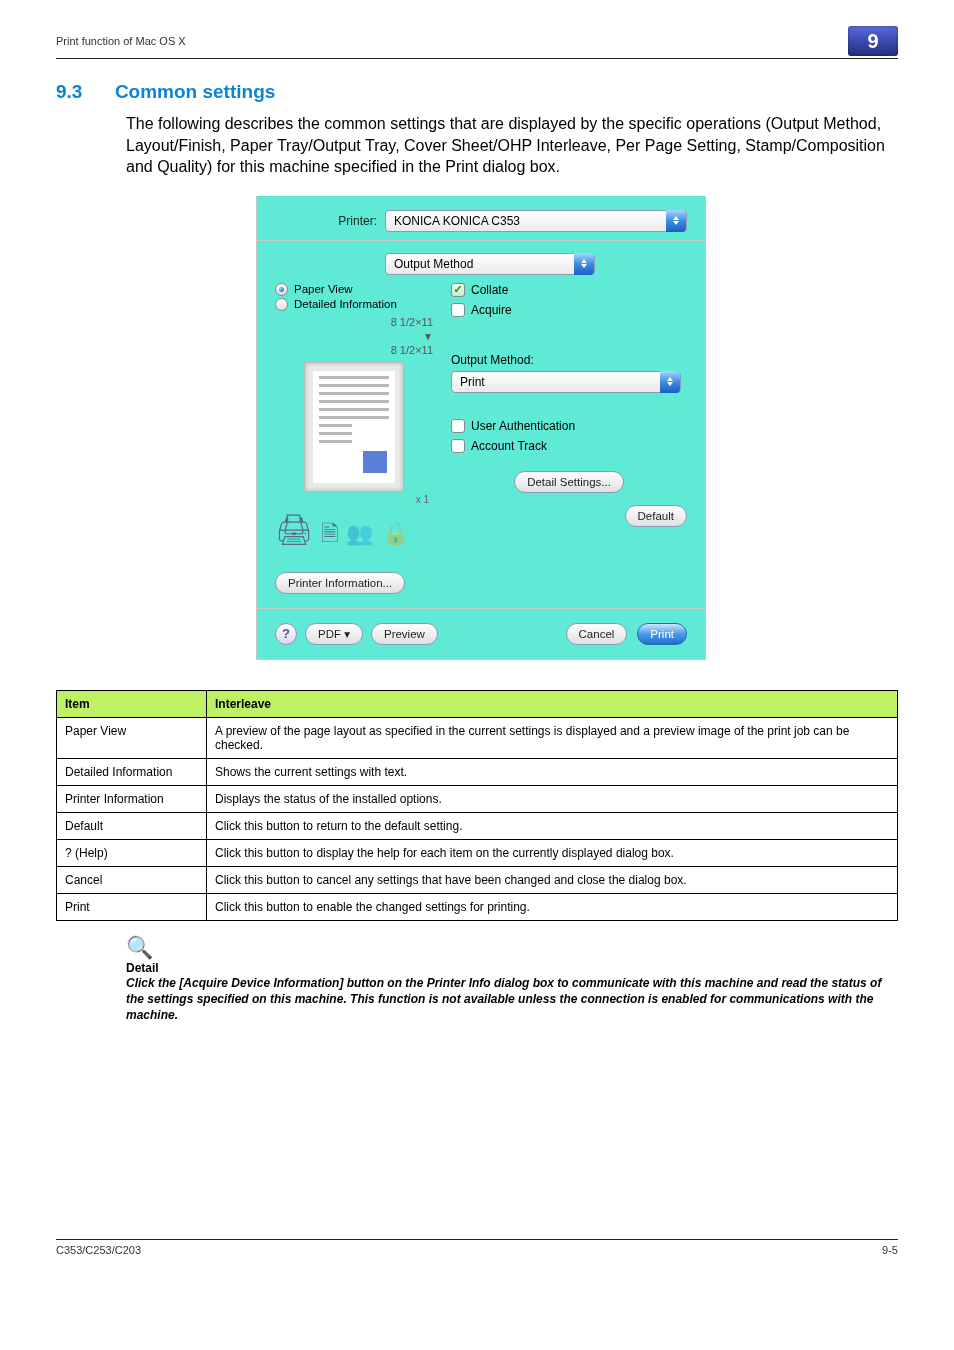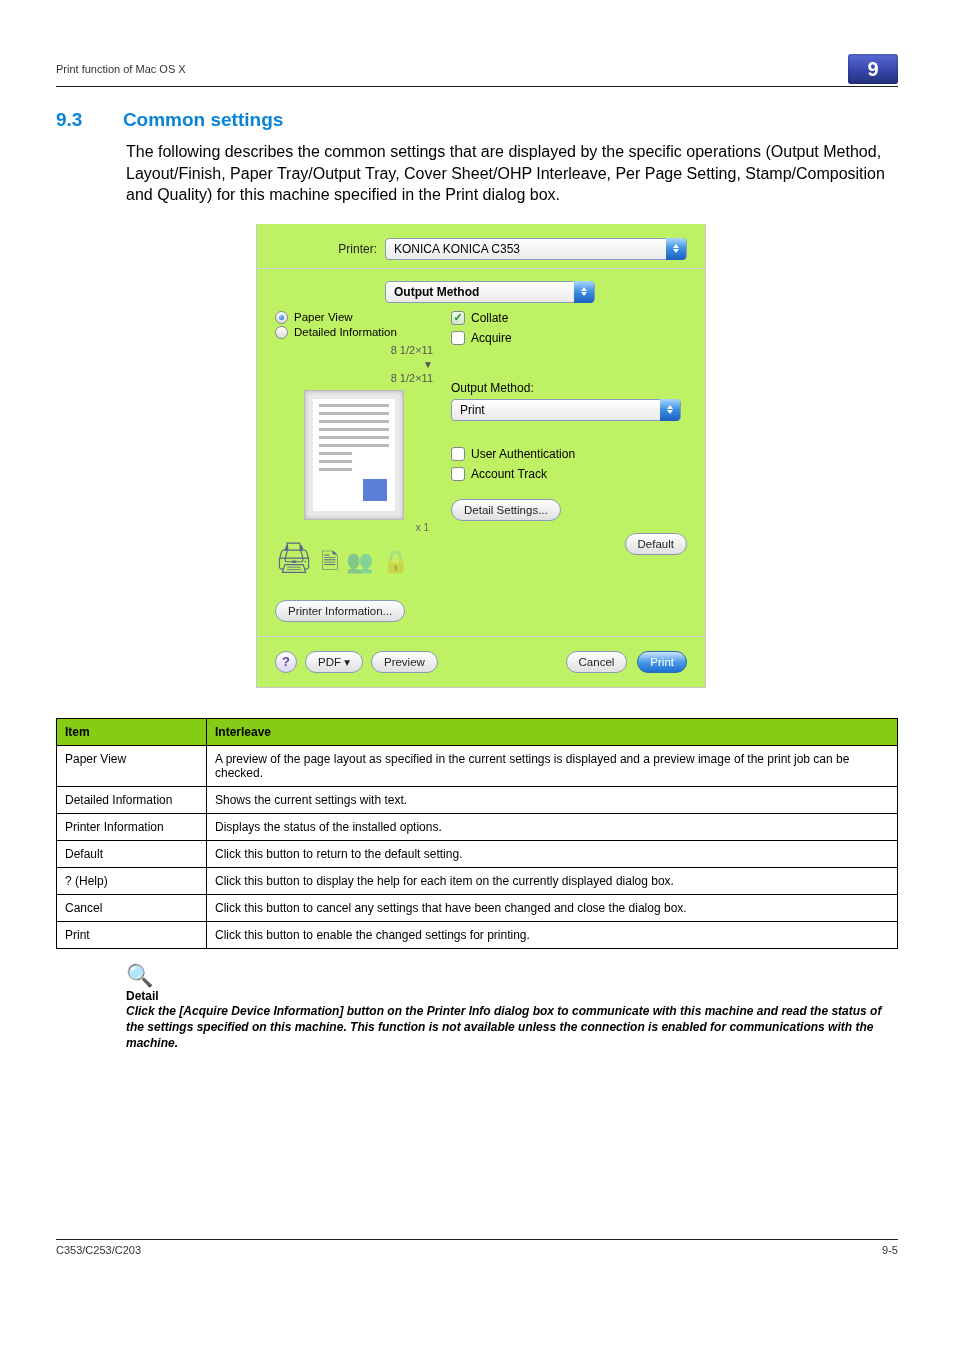--- a/index.html
+++ b/index.html
@@ -3,37 +3,37 @@
 <meta charset="utf-8">
 <style>
   * { box-sizing: border-box; }
   body {
     margin: 0;
     font-family: Helvetica, Arial, sans-serif;
     background: #fff;
     width: 954px;
     color: #000;
   }
-  .page { padding: 54px 56px 40px 56px; position: relative; min-height: 1280px; }
+  .page { padding: 26px 56px 40px 56px; position: relative; min-height: 1280px; }
   .topbar { display:flex; justify-content: space-between; align-items: center; border-bottom: 1px solid #222; padding-bottom: 2px; }
   .topbar .left { font-size: 11px; color:#333; }
   .chapter-badge {
     width: 50px; height: 30px;
     background: linear-gradient(to bottom, #5a6bd6 0%, #3b49b0 50%, #22307a 100%);
     border-radius: 3px;
     color:#fff; font-weight:bold; font-size:20px;
     display:flex; align-items:center; justify-content:center;
     box-shadow: inset 0 0 3px rgba(0,0,0,.4);
   }
   .section-title { margin-top: 22px; }
   .section-title .num { color:#0a84d6; font-weight:bold; font-size:19px; }
-  .section-title .txt { color:#0a84d6; font-weight:bold; font-size:19px; margin-left: 36px; }
+  .section-title .txt { color:#0a84d6; font-weight:bold; font-size:19px; margin-left: 28px; }
   .intro { font-size: 16px; line-height: 1.35; margin: 10px 0 18px 70px; }
 
-  .dialog-wrap { margin-left: 200px; width: 450px; background:#bef264; border-left:1px solid #c8c8c8; border-right:1px solid #c8c8c8; border-bottom:1px solid #c8c8c8; padding: 14px 18px 14px 18px; }
+  .dialog-wrap { margin-left: 200px; width: 450px; background:#5eead4; border-left:1px solid #c8c8c8; border-right:1px solid #c8c8c8; border-bottom:1px solid #c8c8c8; padding: 14px 18px 14px 18px; }
   .frow { display:flex; align-items:center; margin-bottom: 8px; }
   .frow .lbl { width:110px; text-align:right; padding-right:8px; font-size:12px; color:#222; font-family: "Lucida Grande", Helvetica, Arial, sans-serif;}
   .aqua-select {
     flex:1; height:22px; border:1px solid #8a9bb8; border-radius:4px;
     background: linear-gradient(to bottom, #fff, #eaeaea); font-size:12px;
     display:flex; align-items:center; padding:0 8px; position:relative;
     font-family: "Lucida Grande", Helvetica, Arial, sans-serif;
   }
   .aqua-select.short { width: 210px; flex: none; }
   .aqua-cap {
@@ -79,21 +79,21 @@
   .cbox.checked { background:linear-gradient(to bottom,#eaffea,#cfe8cf); }
   .om-label { font-size:12px; margin-top: 36px; margin-bottom:4px; }
   .btnrow-right { display:flex; justify-content:flex-end; margin-top:12px; }
   .dfooter { display:flex; align-items:center; justify-content:space-between; margin-top:14px; }
   .df-left { display:flex; gap:8px; align-items:center; }
   .qmark { width:22px; height:22px; border-radius:50%; border:1px solid #9a8fc0; background:linear-gradient(to bottom,#fff,#dcd4f0); color:#5a49a0; font-weight:bold; display:flex; align-items:center; justify-content:center; font-size:13px; }
   .df-right { display:flex; gap:10px; }
 
   table.desc { width:100%; border-collapse:collapse; margin-top:30px; font-size:12px; }
   table.desc th, table.desc td { border:1px solid #000; padding:6px 8px; text-align:left; vertical-align:top; }
-  table.desc th { background:#84cc16; font-weight:bold; }
+  table.desc th { background:#bef264; font-weight:bold; }
   table.desc td.col1 { width:150px; }
 
   .detail-block { margin: 16px 0 0 70px; }
   .mglass { font-size:22px; line-height:1; color:#444; margin-bottom:2px; }
   .detail-head { font-weight:bold; font-size:12px; }
   .detail-body { font-style:italic; font-size:12px; line-height:1.35;font-weight:bold; }
 
   .footer { position:absolute; left:56px; right:56px; bottom:24px; display:flex; justify-content:space-between; border-top:1px solid #222; padding-top:4px; font-size:11px; color:#333; }
 </style>
 </head>
@@ -119,21 +119,21 @@
         <span>KONICA KONICA C353</span>
         <span class="aqua-cap">
             <span class="tri-up"></span>
             <span class="tri-dn"></span>
           </span>
       </div>
     </div>
     <div class="sep"></div>
     <div class="frow">
       <div class="lbl"></div>
-      <div class="aqua-select short" style="font-weight:bold;">
+      <div class="aqua-select short" style="font-weight:normal;">
         <span>Output Method</span>
         <span class="aqua-cap">
             <span class="tri-up"></span>
             <span class="tri-dn"></span>
           </span>
       </div>
     </div>
 
     <div class="dbody">
       <div class="leftcol">
@@ -198,21 +198,21 @@
         <div style="height:26px;"></div>
         <div class="chk">
           <span class="cbox"></span>
           <span>User Authentication</span>
         </div>
         <div class="chk">
           <span class="cbox"></span>
           <span>Account Track</span>
         </div>
 
-        <div style="margin-top:18px; text-align:left;">
+        <div style="margin-top:18px; text-align:center;">
           <span class="aqua-btn">Detail Settings...</span>
         </div>
 
         <div class="btnrow-right">
           <span class="aqua-btn">Default</span>
         </div>
       </div>
     </div>
 
     <div class="sep" style="margin-top:14px;"></div>

